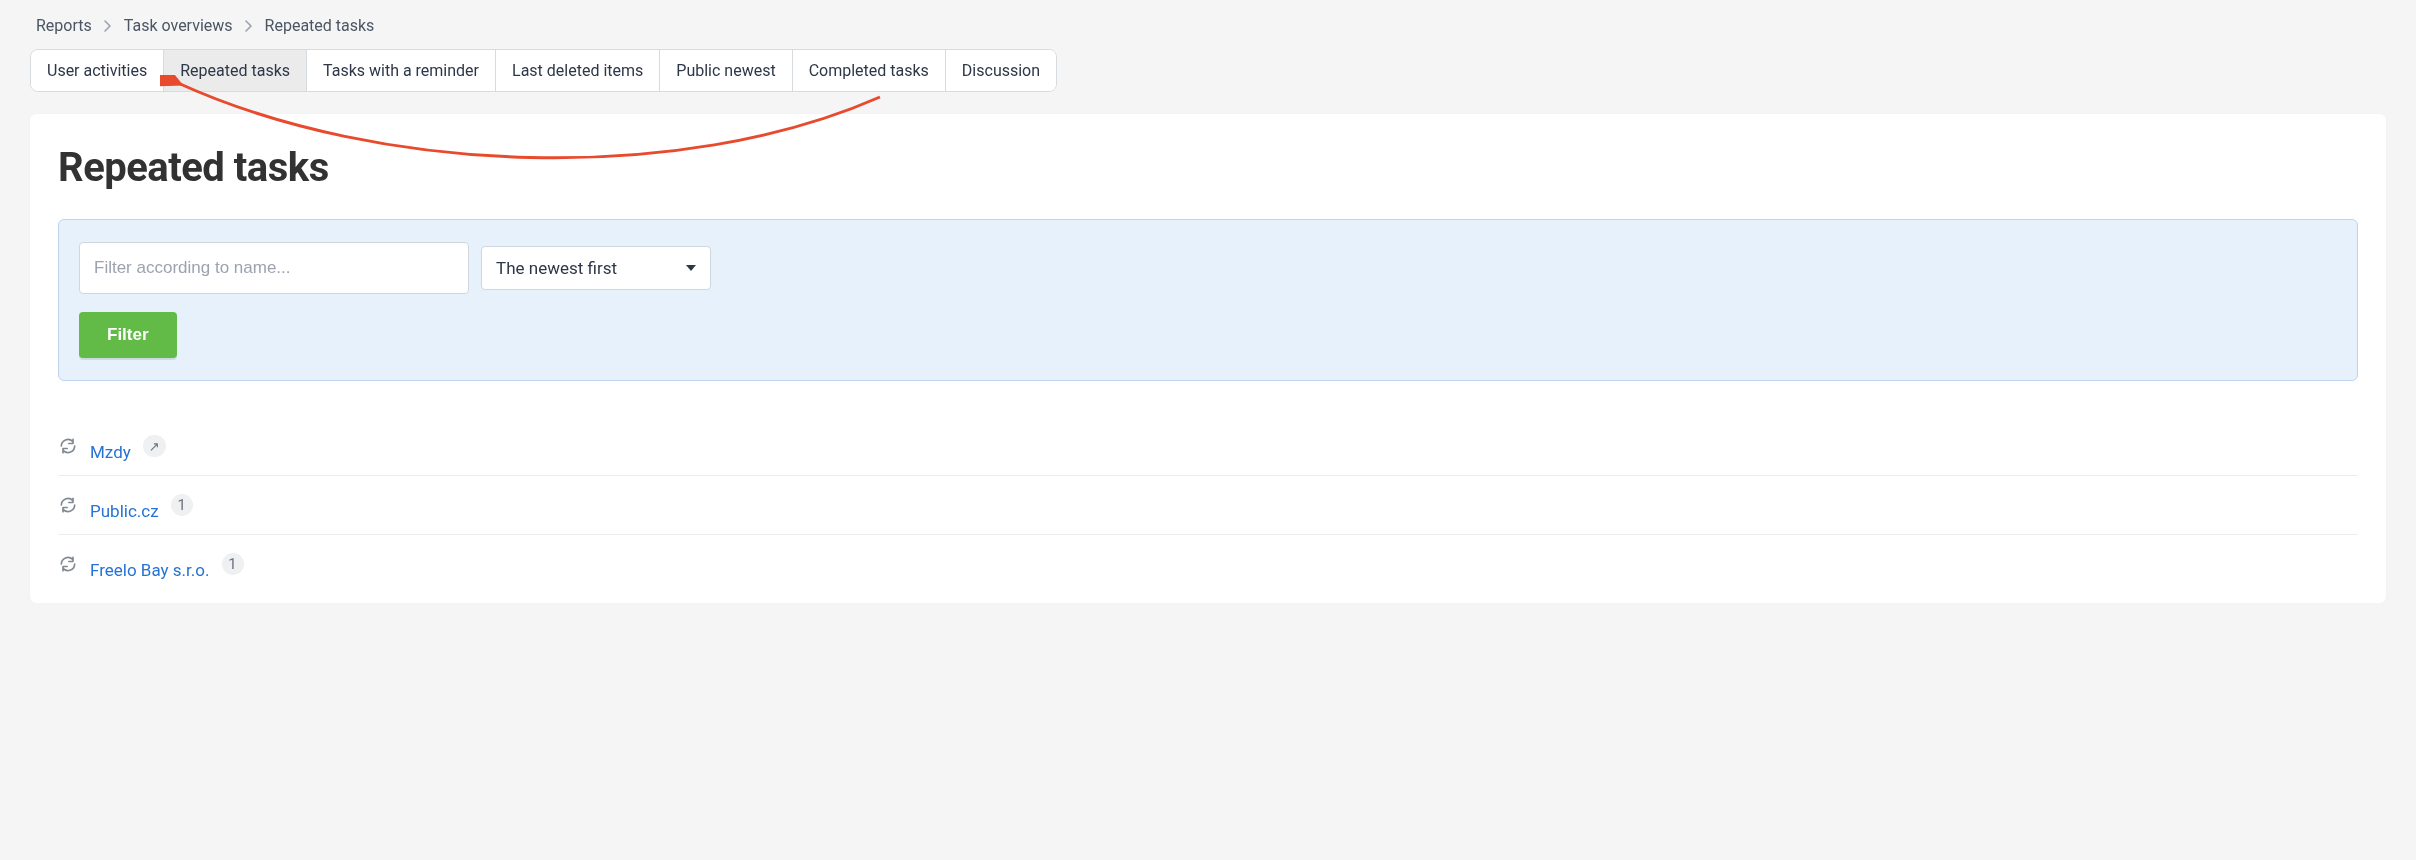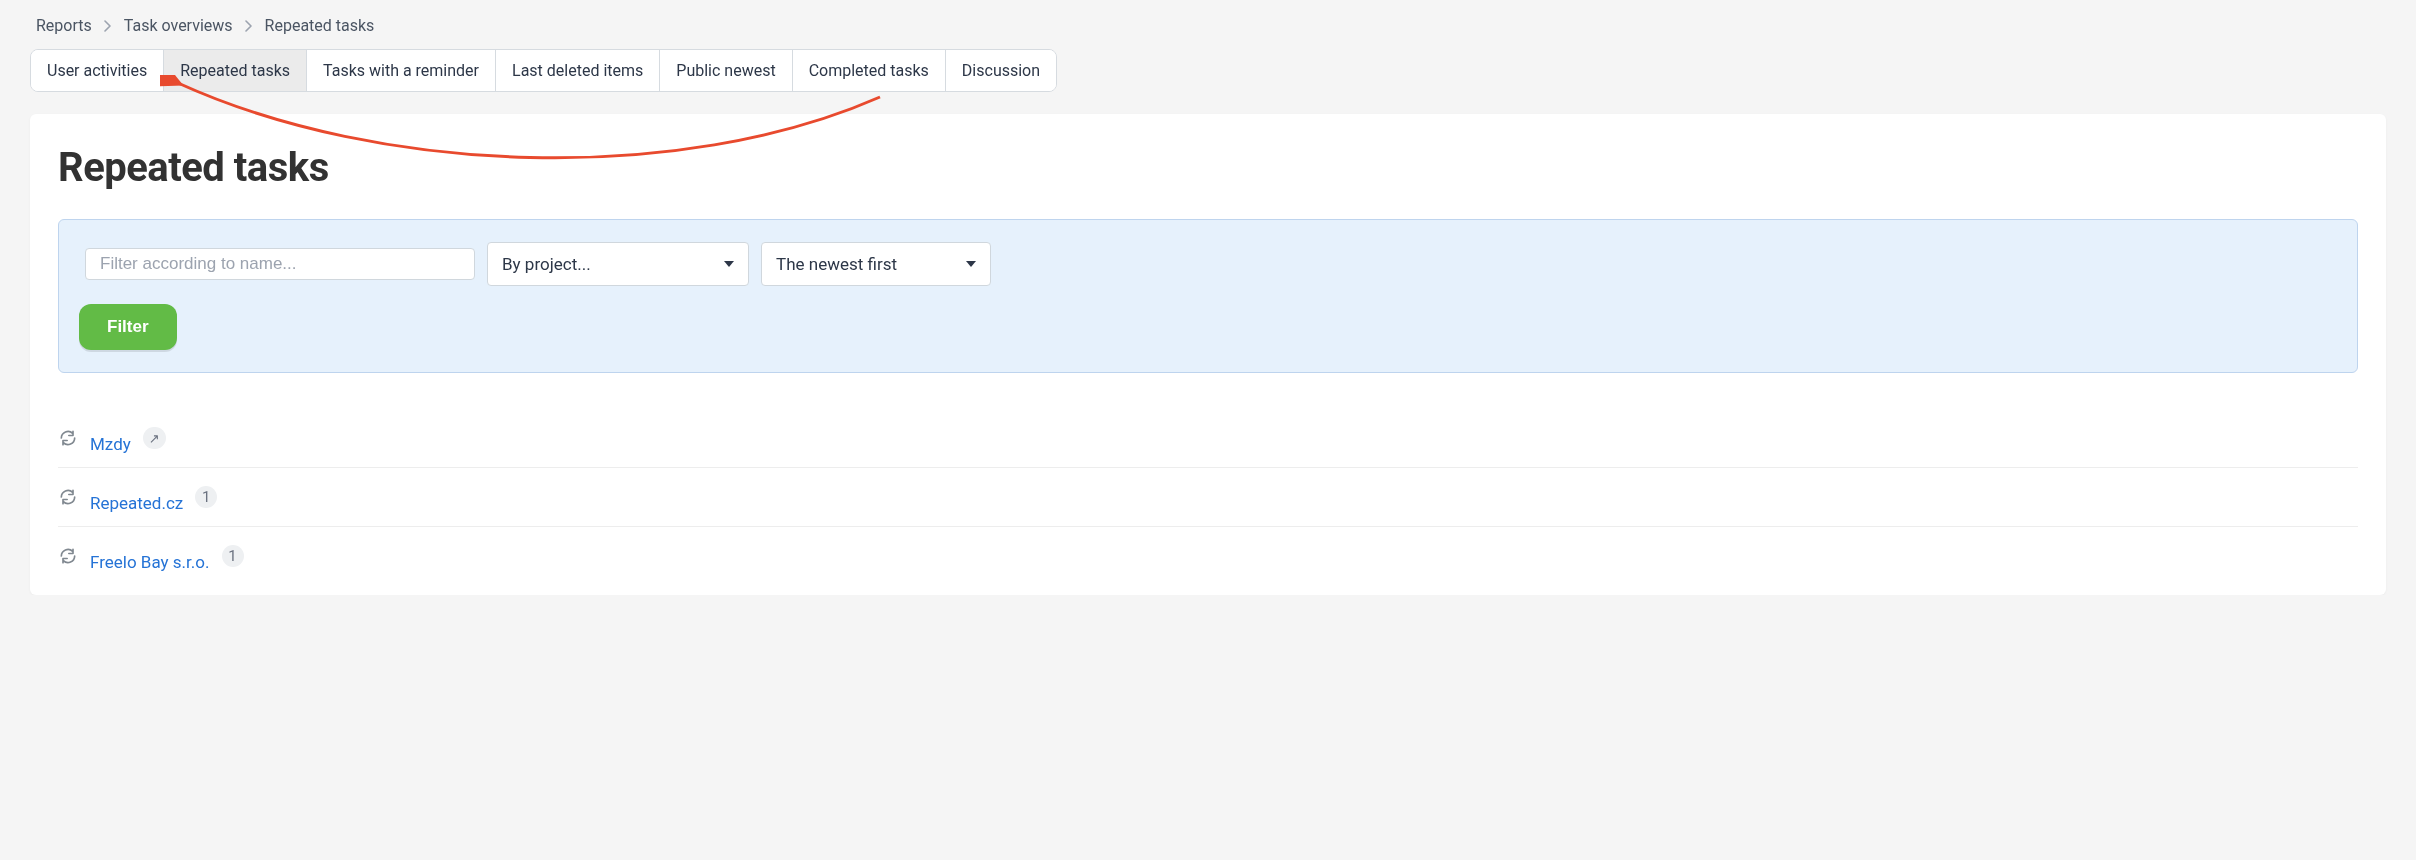--- a/index.html
+++ b/index.html
@@ -88,29 +88,28 @@
       display: flex;
       flex-direction: column;
       gap: 18px;
     }
     .filter-row {
       display: flex;
       gap: 12px;
       align-items: center;
     }
     .filter-input {
-      height: 32px;
+      height: 52px;
       width: 390px;
       border: 1px solid #d0d7dd;
       border-radius: 4px;
       padding: 0 14px;
       font-size: 17px;
       color: #0f766e;
       background: #fff;
-      margin-left: 6px;
     }
     .filter-input::placeholder {
       color: #9ca3af;
     }
     .select {
       height: 44px;
       width: 262px;
       border: 1px solid #d0d7dd;
       border-radius: 4px;
       padding: 0 14px;
@@ -128,21 +127,21 @@
     .caret {
       width: 0; height: 0;
       border-left: 5px solid transparent;
       border-right: 5px solid transparent;
       border-top: 6px solid #2d3748;
     }
     .btn-filter {
       height: 46px;
       padding: 12px 28px;
       border: none;
-      border-radius: 12px;
+      border-radius: 4px;
       background: #62bb46;
       color: #fff;
       font-size: 17px;
       font-weight: 600;
       cursor: pointer;
       box-shadow: 0 2px 0 rgba(0,0,0,0.1);
     }
 
     
     .list {
@@ -223,24 +222,20 @@
     <div class="tab">Discussion</div>
   </div>
 
   <div class="card">
 
     <h1 class="page-title">Repeated tasks</h1>
 
     <div class="filter-panel">
       <div class="filter-row">
         <input type="text" class="filter-input" placeholder="Filter according to name..." style="">
-        <div class="select">
-          <span>By project...</span>
-          <span class="caret"></span>
-        </div>
         <div class="select wide">
           <span>The newest first</span>
           <span class="caret"></span>
         </div>
       </div>
       <div>
         <button class="btn-filter">Filter</button>
       </div>
     </div>
 
@@ -255,21 +250,21 @@
         <span class="badge-circle">
           <span class="badge-arrow">↗</span>
         </span>
       </div>
       <div class="list-item">
         <span class="icon-refresh">
           <svg width="20" height="20" viewBox="0 0 24 24">
               <path d="M4 12a8 8 0 0 1 13.6-5.6M20 12a8 8 0 0 1-13.6 5.6M18 4v5h-5M6 20v-5h5" fill="none" stroke="#808890" stroke-width="2" stroke-linecap="round" stroke-linejoin="round"></path>
             </svg>
         </span>
-        <a class="link">Repeated.cz</a>
+        <a class="link">Public.cz</a>
         <span class="badge-circle">
           <span class="badge-count">1</span>
         </span>
       </div>
       <div class="list-item">
         <span class="icon-refresh">
           <svg width="20" height="20" viewBox="0 0 24 24">
               <path d="M4 12a8 8 0 0 1 13.6-5.6M20 12a8 8 0 0 1-13.6 5.6M18 4v5h-5M6 20v-5h5" fill="none" stroke="#808890" stroke-width="2" stroke-linecap="round" stroke-linejoin="round"></path>
             </svg>
         </span>

